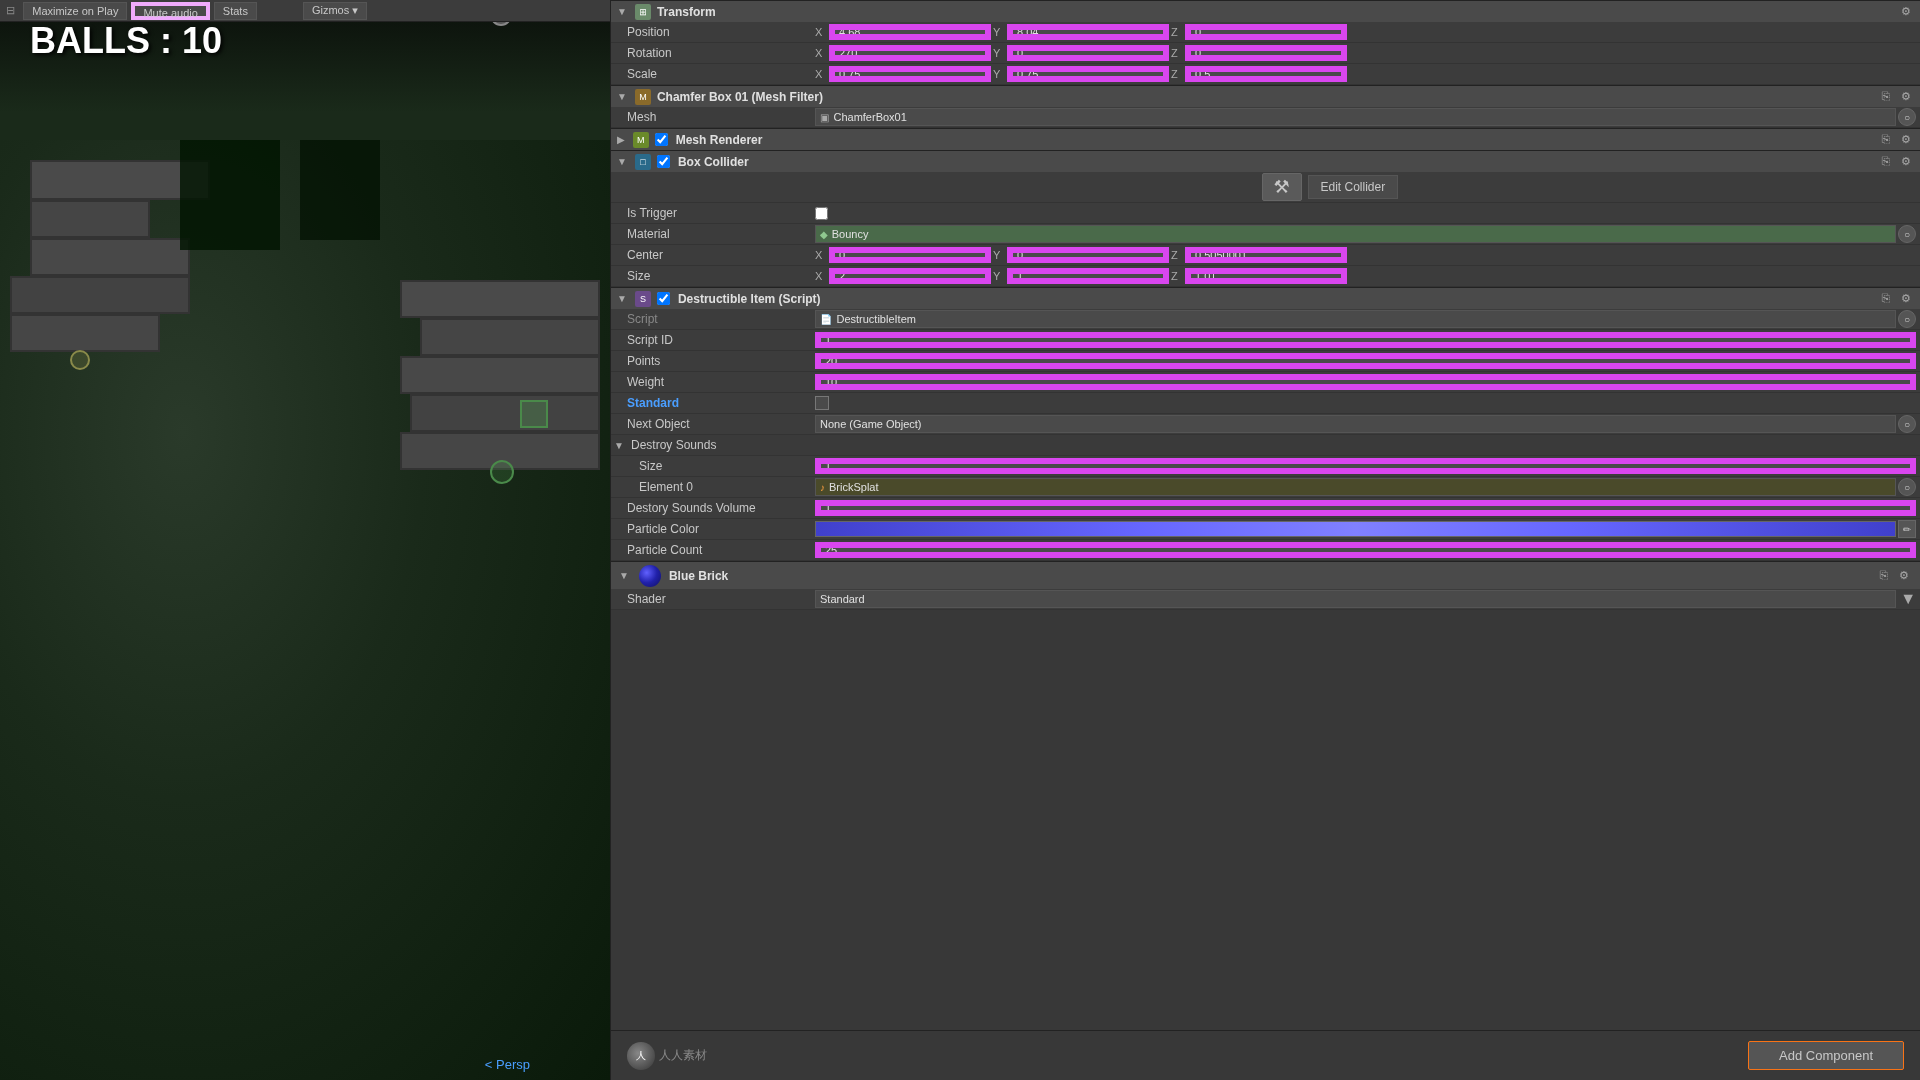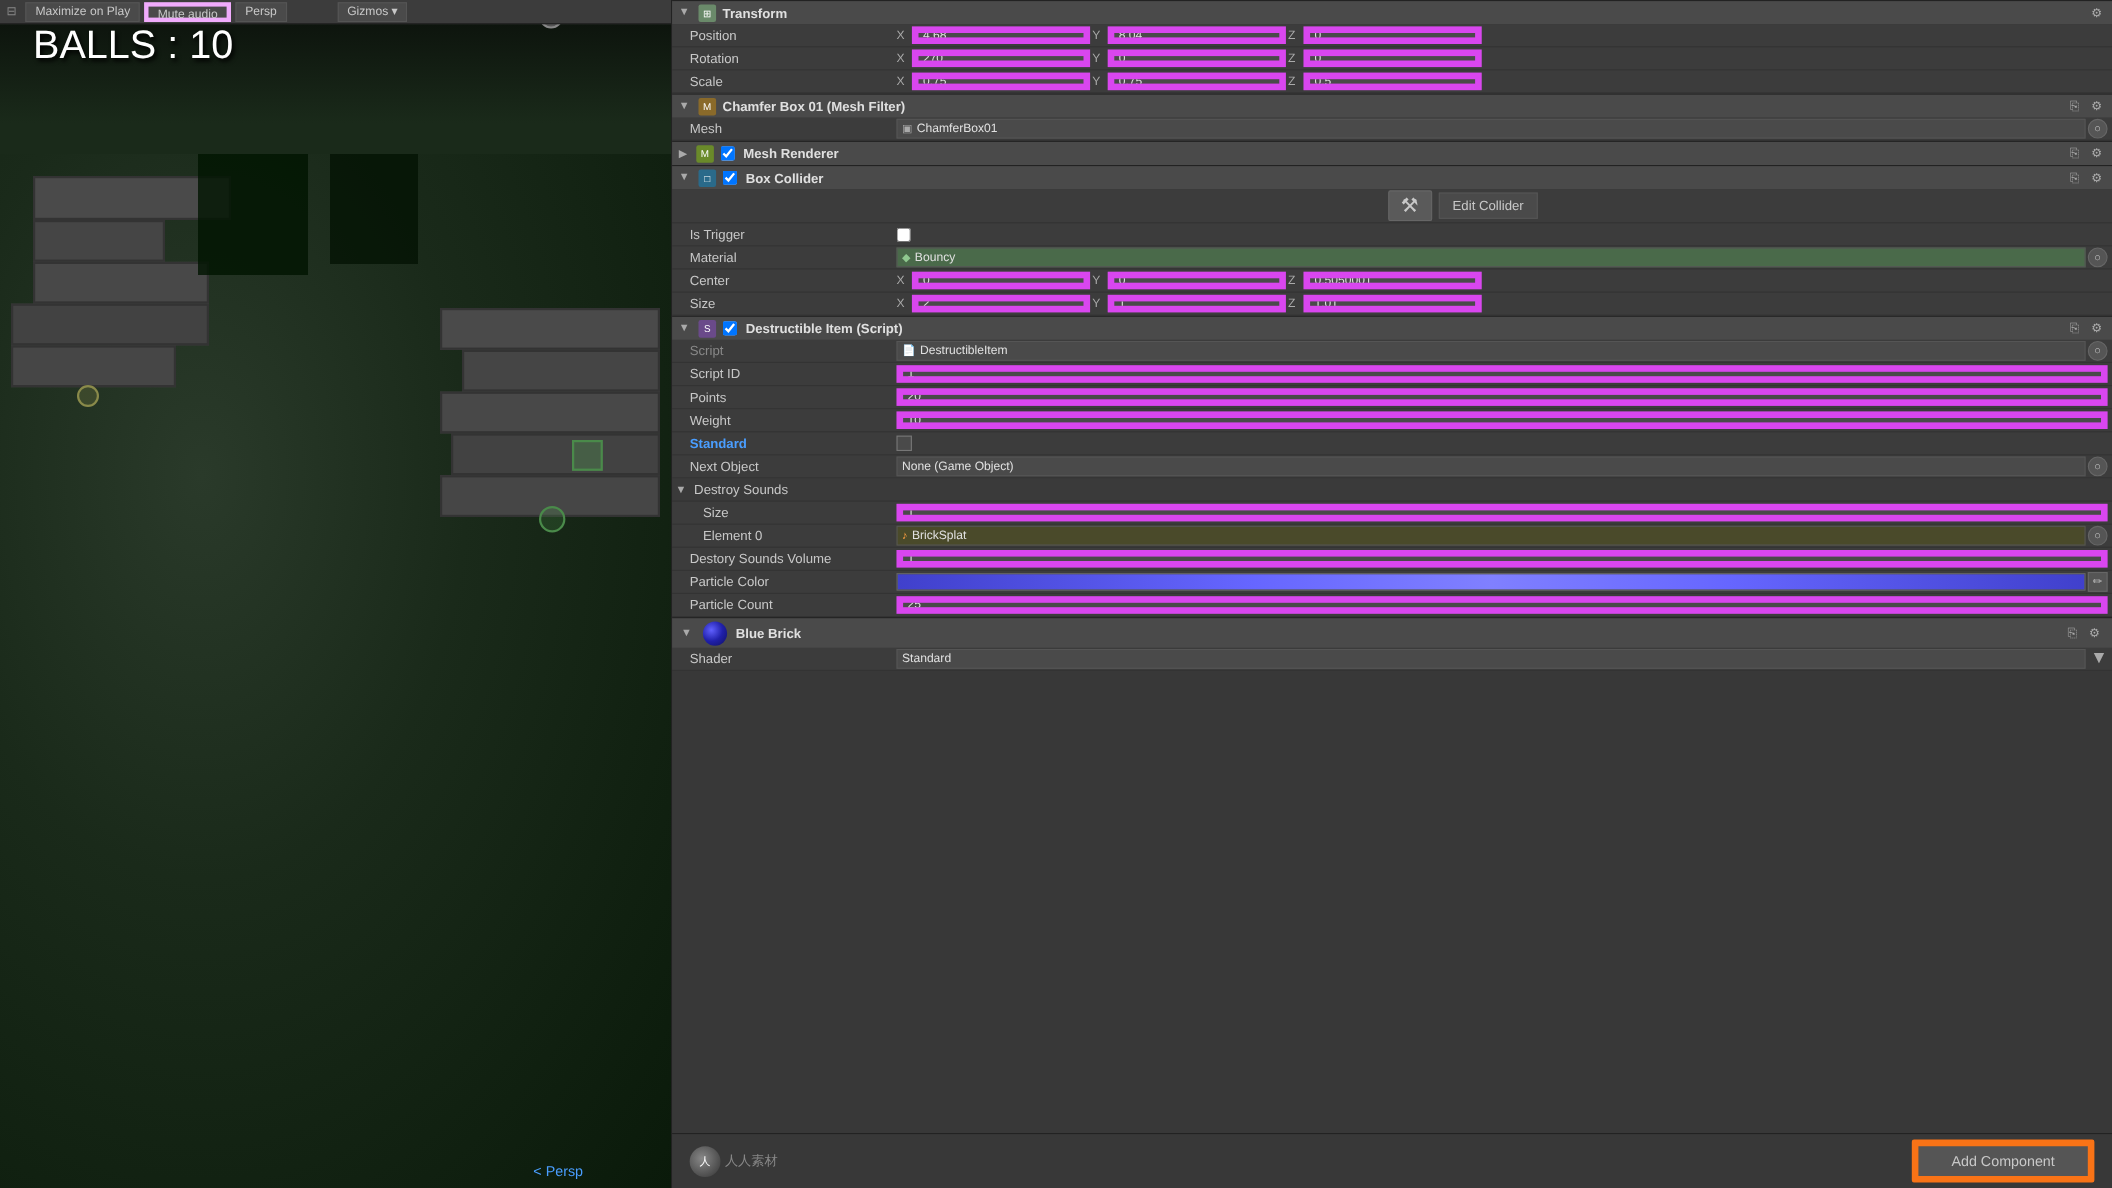--- a/index.html
+++ b/index.html
@@ -39,21 +39,21 @@
       inset: 0;
       background: 
         radial-gradient(ellipse at 30% 40%, #2a3a2a 0%, #1a2a1a 40%, #0a1a0a 100%);
     }
 
     .balls-counter {
       position: absolute;
       top: 20px;
       left: 30px;
       font-size: 36px;
-      font-weight: normal;
+      font-weight: bold;
       color: white;
       text-shadow: 2px 2px 4px black;
       font-family: Arial Black, sans-serif;
     }
 
     
     .inspector {
       flex: 1;
       background: #383838;
       overflow-y: auto;
@@ -321,21 +321,21 @@
       border-radius: 50%;
       display: flex;
       align-items: center;
       justify-content: center;
       font-size: 10px;
       color: white;
     }
 
     .add-component-btn {
       background: #555;
-      border: 6px solid #f97316;
+      border: 1px solid #f97316;
       color: #c8c8c8;
       padding: 6px 30px;
       font-size: 13px;
       cursor: pointer;
       border-radius: 2px;
     }
 
     
     .collapse-arrow {
       font-size: 10px;
@@ -397,21 +397,21 @@
         <div style="width:0; height:0; border-left:7px solid transparent; border-right:7px solid transparent; border-bottom:12px solid #c8c800;"></div>
       </div>
 
       <div class="persp-label">&lt; Persp</div>
     </div>
 
     <div style="position:absolute; top:0; left:0; right:0; height:22px; background:#3c3c3c; border-bottom:1px solid #222; display:flex; align-items:center; padding:0 6px; gap:4px; z-index:10;">
       <div style="font-size:11px; color:#888; margin-right:4px;">⊟</div>
       <button style="background:#4a4a4a; border:1px solid #555; color:#c8c8c8; padding:1px 8px; font-size:11px; cursor:pointer; height:18px;">Maximize on Play</button>
       <button style="background:#4a4a4a; border:4px solid #f0abfc; color:#c8c8c8; padding:1px 8px; font-size:11px; cursor:pointer; height:18px;">Mute audio</button>
-      <button style="background:#4a4a4a; border:1px solid #555; color:#c8c8c8; padding:1px 8px; font-size:11px; cursor:pointer; height:18px;">Persp</button>
+      <button style="background:#4a4a4a; border:1px solid #555; color:#c8c8c8; padding:1px 8px; font-size:11px; cursor:pointer; height:18px;">Stats</button>
       <button style="background:#4a4a4a; border:1px solid #555; color:#c8c8c8; padding:1px 8px; font-size:11px; cursor:pointer; height:18px;margin-left:42px;">Gizmos ▾</button>
     </div>
   </div>
 
   <div class="inspector">
 
     <div class="component-header">
       <span class="collapse-arrow">▼</span>
       <div class="component-icon">⊞</div>
       <span class="component-title">Transform</span>

